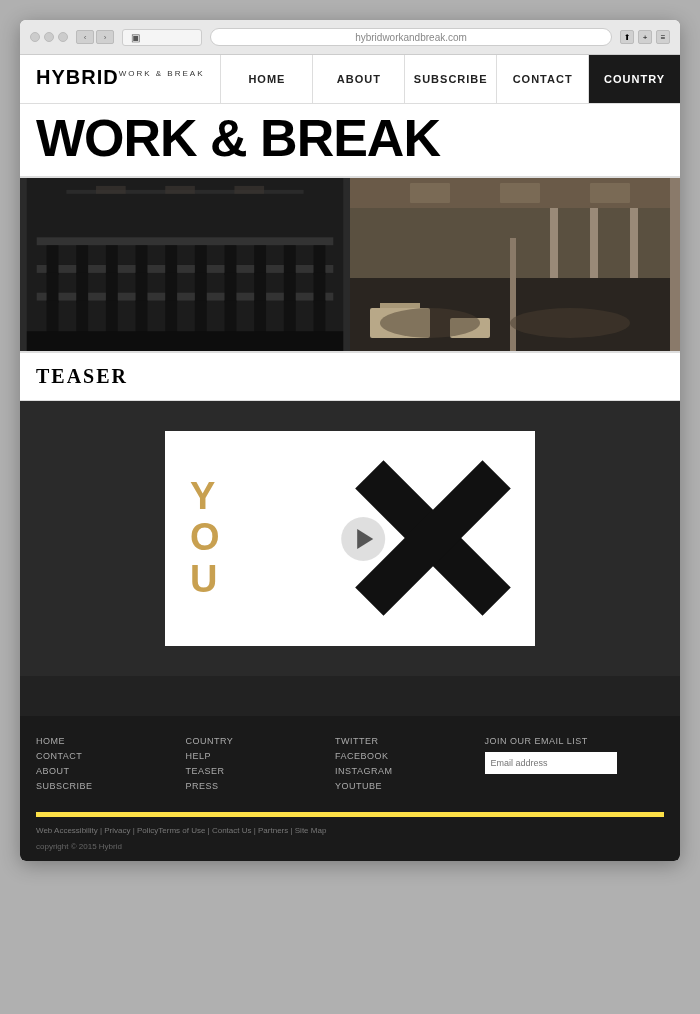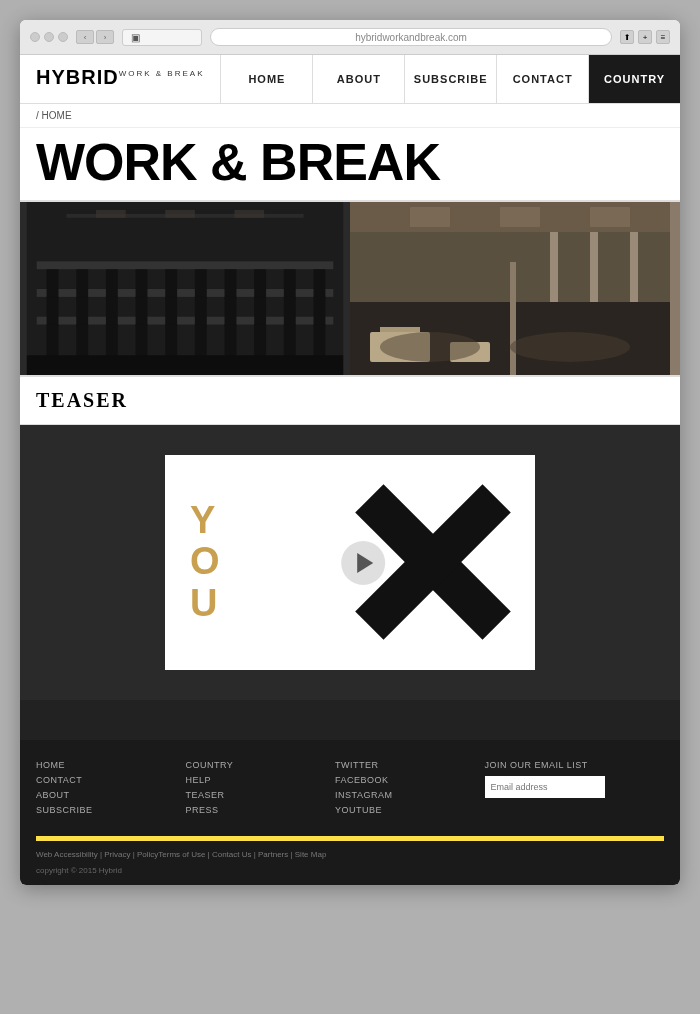--- a/index.html
+++ b/index.html
@@ -310,21 +310,21 @@
     .footer-email-section {
       flex: 1.2;
     }
     .footer-email-label {
       font-size: 9px;
       color: #aaa;
       margin-bottom: 6px;
       letter-spacing: 0.5px;
     }
     .footer-email-input {
-      width: 120px;
+      width: 132px;
       height: 22px;
       background: #fff;
       border: none;
       padding: 0 6px;
       font-size: 9px;
       color: #666;
     }
     .footer-legal {
       font-size: 8px;
       color: #777;
@@ -392,23 +392,20 @@
         </div>
         <div class="nav-item">
           <span>CONTACT</span>
         </div>
         <div class="nav-item nav-country">
           <span>COUNTRY</span>
         </div>
       </div>
     </div>
 
-    <div class="breadcrumb">
-      <span>/ HOME</span>
-    </div>
 
     <div class="page-title-section">
       <h1 class="page-title">WORK &amp; BREAK</h1>
     </div>
 
     <div class="image-gallery">
       <div class="gallery-left">
         <svg class="hall-svg" viewBox="0 0 320 175" xmlns="http://www.w3.org/2000/svg">
           <rect width="320" height="175" fill="#1c1c1c"></rect>
 

